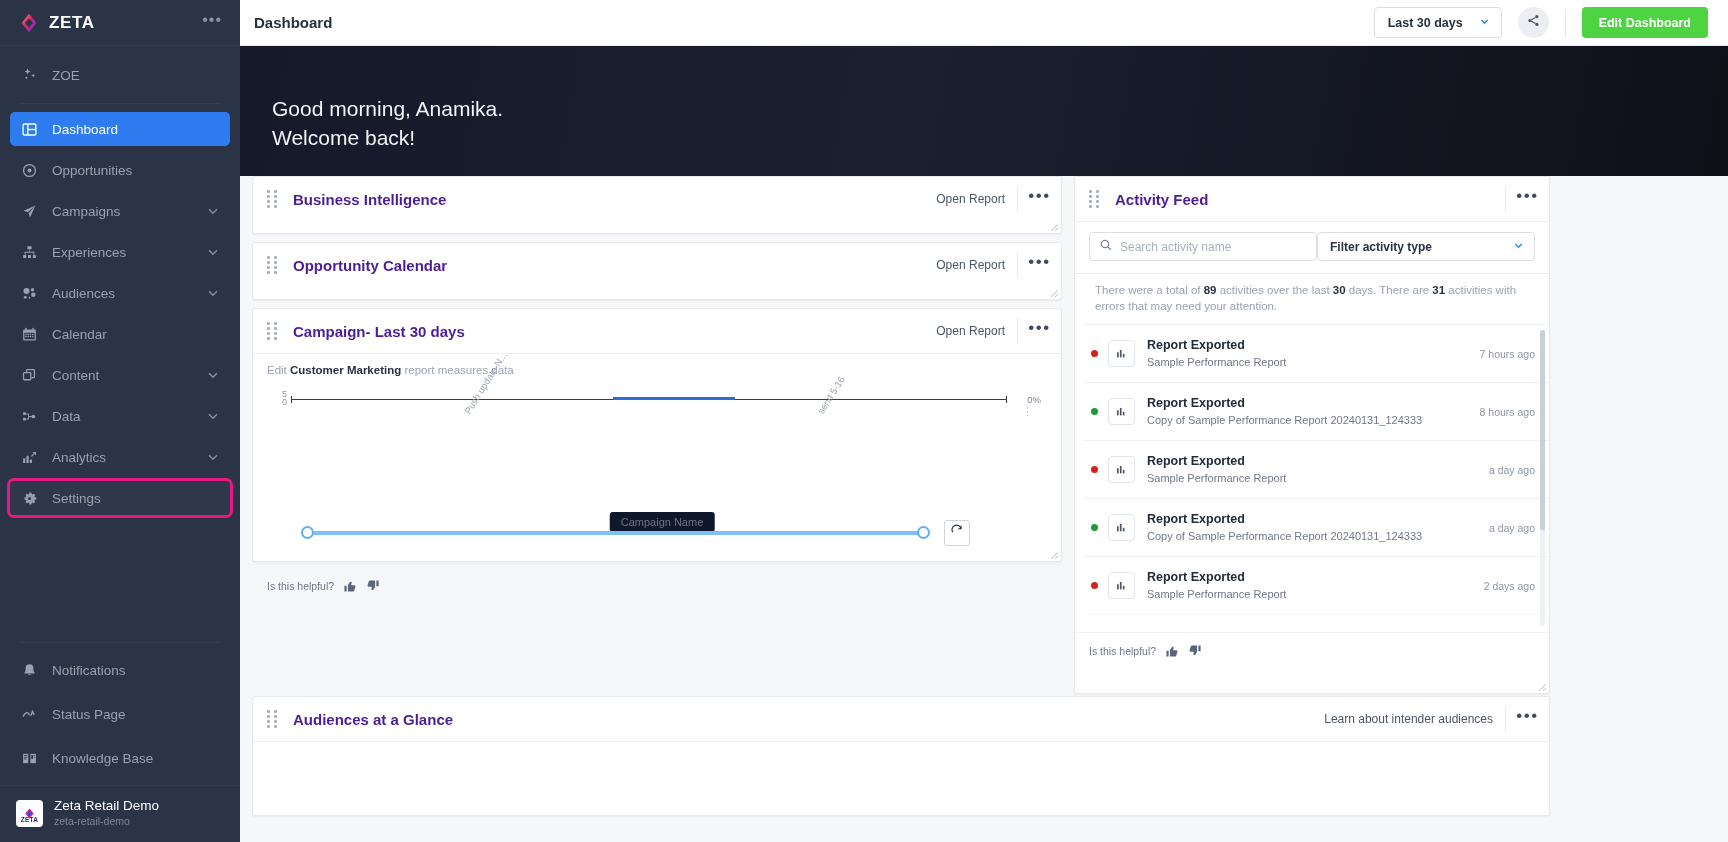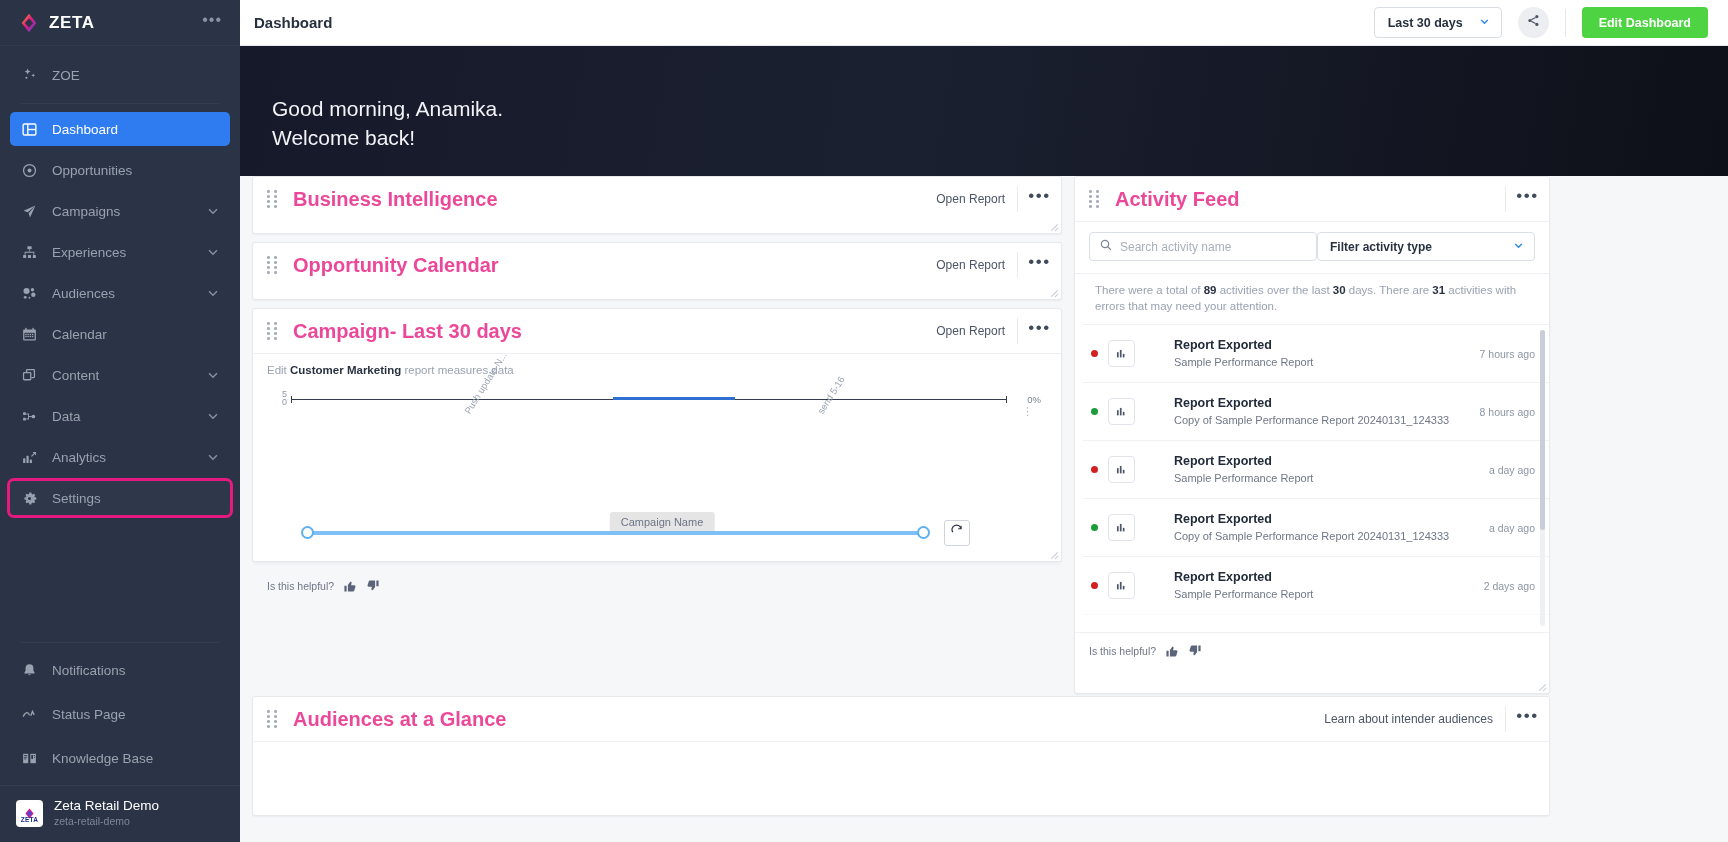--- a/index.html
+++ b/index.html
@@ -148,21 +148,21 @@
   .card-head {
     height: 44px; display: flex; align-items: center;
     padding: 0 0 0 14px;
   }
   .grip {
     width: 10px; height: 18px; flex: 0 0 10px; margin-right: 16px;
     display: grid; grid-template-columns: 3px 3px; grid-template-rows: repeat(4, 3px);
     gap: 2px 4px; align-content: center;
   }
   .grip i { width: 2.5px; height: 2.5px; border-radius: 50%; background: #a8aebb; display: block; }
-  .card-title { font-size: 20px; color: #ec4899; font-weight: bold; flex: 1; }
+  .card-title { font-size: 15px; color: #4c1d95; font-weight: bold; flex: 1; }
   .card-link {
     font-size: 12px; color: #4b5566; cursor: pointer; white-space: nowrap; text-align: center;
   }
   .card-dots {
     width: 44px; display: flex; align-items: center; justify-content: center;
     color: #3f4a5d; font-size: 17px; letter-spacing: 1.5px;
     border-left: 1px solid #e9ebef; height: 26px; margin-left: 12px;
     cursor: pointer; line-height: 6px; padding-bottom: 7px;
   }
   .resize-hnd {
@@ -210,21 +210,21 @@
   .xlab {
     position: absolute; font-size: 9.5px; color: #9aa3b2;
     transform: rotate(-58deg); transform-origin: left top; white-space: nowrap;
   }
   .ellipsis-v {
     position: absolute; right: 14px; top: 22px;
     color: #aab1bd; font-size: 11px; line-height: 3px;
   }
   .xaxis-title {
     position: absolute; left: 50%; transform: translateX(-50%); top: 124px;
-    background: #e5e5e5; color: #6c7486; font-size: 11px;
+    background: #0f172a; color: #6c7486; font-size: 11px;
     padding: 4px 11px; border-radius: 3px;
   }
 
   .slider-row { display: flex; align-items: center; padding: 12px 0 0 36px; }
   .slider {
     flex: 1 1 auto; height: 18px; position: relative; margin-right: 16px; max-width: 625px;
   }
   .slider .track {
     position: absolute; left: 0; right: 0; top: 7px; height: 4px;
     background: #7ec0f5; border-radius: 2px;
@@ -279,21 +279,21 @@
     height: 58px; border-top: 1px solid #eff1f4;
     padding: 0 14px 0 8px; cursor: pointer;
   }
   .feed-item:first-child { border-top: 1px solid #eff1f4; }
   .dot { width: 7px; height: 7px; border-radius: 50%; flex: 0 0 7px; margin-right: 10px; }
   .fi-icon {
     width: 27px; height: 27px; flex: 0 0 27px; margin-right: 12px;
     border: 1px solid #e1e4ea; border-radius: 4px;
     display: flex; align-items: center; justify-content: center;
   }
-  .fi-text { flex: 1; min-width: 0; line-height: 1.45; margin-left: 27px; }
+  .fi-text { flex: 1; min-width: 0; line-height: 1.45; }
   .fi-title { font-size: 12.5px; font-weight: bold; color: #222b3a; }
   .fi-sub { font-size: 11px; color: #6f7787; white-space: nowrap; overflow: hidden; text-overflow: ellipsis; }
   .fi-time { font-size: 10.5px; color: #8d95a4; white-space: nowrap; margin-left: 10px; }
   .feed-scroll {
     position: absolute; right: 4px; top: 6px; width: 5px; height: 296px;
     background: #eef0f3; border-radius: 3px;
   }
   .feed-scroll i {
     position: absolute; left: 0; top: 0; width: 5px; height: 200px;
     background: #c9ced8; border-radius: 3px; display: block;

